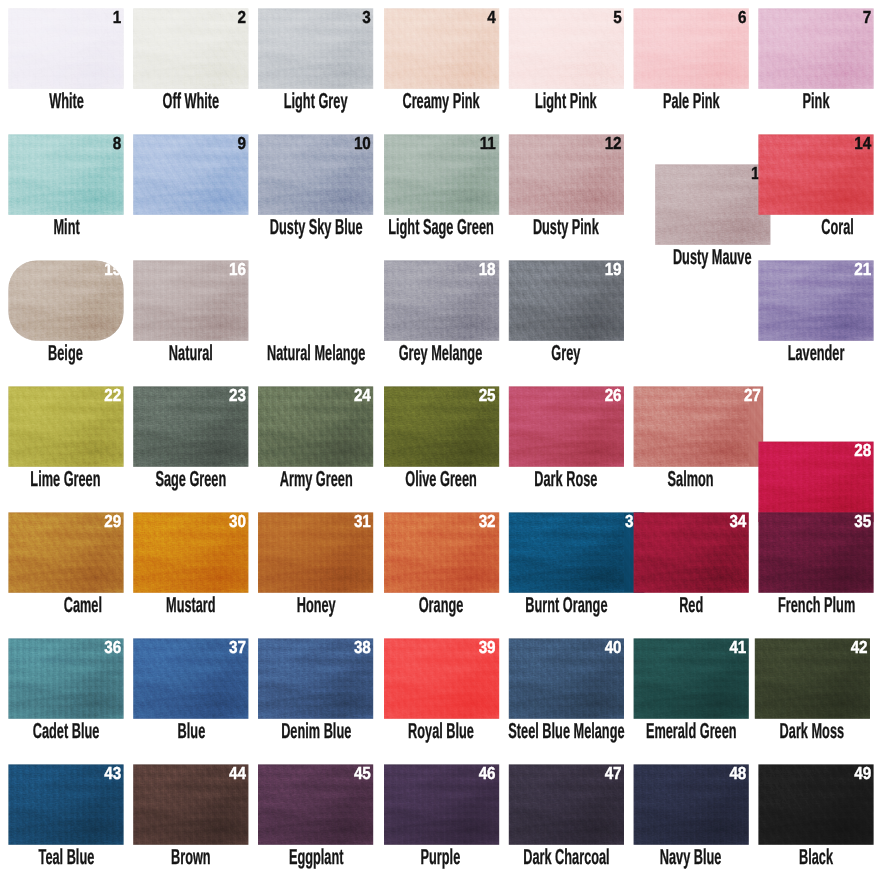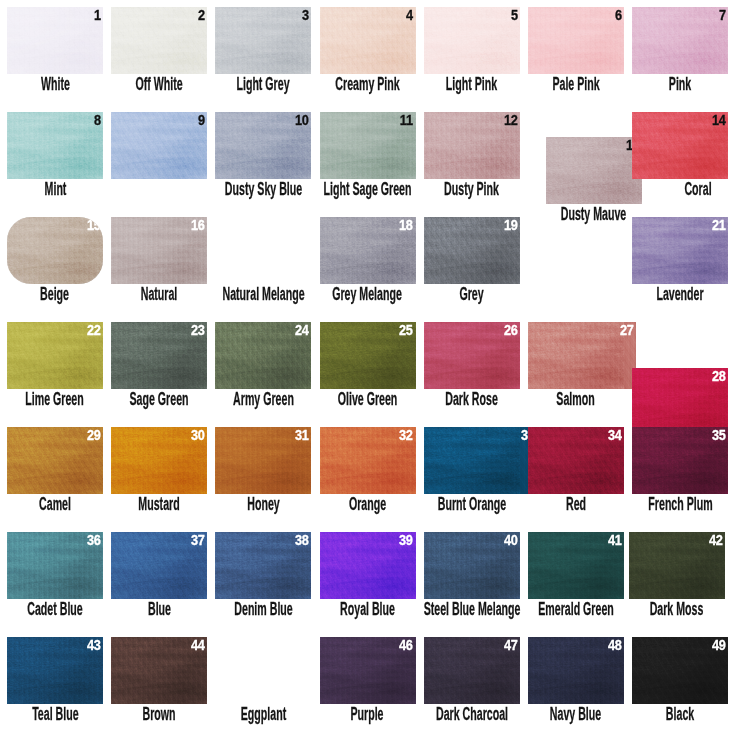--- a/index.html
+++ b/index.html
@@ -459,21 +459,21 @@
         <svg class="tex tex-slub" style="opacity:0.203">
           <rect x="-126" y="-73" width="240" height="180" filter="url(#slub)"></rect>
         </svg>
         <div class="warp" style="opacity:0.058"></div>
         <div class="twill" style="opacity:0.031;background-position:5px 9px"></div>
         <div class="sheen"></div>
         <div class="num" style="color: rgb(255, 255, 255);">28</div>
       </div>
       <div class="label"><span>Raspberry</span></div>
     </div>
-    <div class="cell" style="left: 7px; top: 427px;">
+    <div class="cell" style="left: 7px; top: 427px; padding-left: 28px;">
       <div class="swatch" style="background-color: rgb(177, 118, 44);">
         <svg class="tex tex-weave" style="opacity:0.096">
           <rect x="-63" y="-60" width="190" height="140" filter="url(#weave)"></rect>
         </svg>
         <svg class="tex tex-slub" style="opacity:0.187">
           <rect x="-46" y="-29" width="240" height="180" filter="url(#slub)"></rect>
         </svg>
         <div class="warp" style="opacity:0.028"></div>
         <div class="twill" style="opacity:0.058;background-position:12px 3px"></div>
         <div class="sheen"></div>
@@ -610,21 +610,21 @@
           <rect x="-88" y="-21" width="240" height="180" filter="url(#slub)"></rect>
         </svg>
         <div class="warp" style="opacity:0.038"></div>
         <div class="twill" style="opacity:0.031;background-position:6px 6px"></div>
         <div class="sheen"></div>
         <div class="num" style="color: rgb(255, 255, 255);">38</div>
       </div>
       <div class="label"><span>Denim Blue</span></div>
     </div>
     <div class="cell" style="left: 319.51px; top: 532px;">
-      <div class="swatch" style="background-color: #6d28d9;">
+      <div class="swatch" style="background-color: #ef4444;">
         <svg class="tex tex-weave" style="opacity:0.096">
           <rect x="-44" y="-3" width="190" height="140" filter="url(#weave)"></rect>
         </svg>
         <svg class="tex tex-slub" style="opacity:0.219">
           <rect x="-8" y="-74" width="240" height="180" filter="url(#slub)"></rect>
         </svg>
         <div class="warp" style="opacity:0.048"></div>
         <div class="twill" style="opacity:0.058;background-position:13px 0px"></div>
         <div class="sheen"></div>
         <div class="num" style="color: rgb(255, 255, 255);">39</div>
@@ -700,20 +700,32 @@
           <rect x="-116" y="-48" width="240" height="180" filter="url(#slub)"></rect>
         </svg>
         <div class="warp" style="opacity:0.058"></div>
         <div class="twill" style="opacity:0.058;background-position:2px 8px"></div>
         <div class="sheen"></div>
         <div class="num" style="color: rgb(255, 255, 255);">44</div>
       </div>
       <div class="label"><span>Brown</span></div>
     </div>
     <div class="cell" style="left: 215.34px; top: 637px;">
+      <div class="swatch" style="background-color: rgb(77, 47, 71);">
+        <svg class="tex tex-weave" style="opacity:0.118">
+          <rect x="-16" y="-42" width="190" height="140" filter="url(#weave)"></rect>
+        </svg>
+        <svg class="tex tex-slub" style="opacity:0.219">
+          <rect x="-36" y="-4" width="240" height="180" filter="url(#slub)"></rect>
+        </svg>
+        <div class="warp" style="opacity:0.028"></div>
+        <div class="twill" style="opacity:0.040;background-position:9px 2px"></div>
+        <div class="sheen"></div>
+        <div class="num" style="color: rgb(255, 255, 255);">45</div>
+      </div>
       <div class="label"><span>Eggplant</span></div>
     </div>
     <div class="cell" style="left: 319.51px; top: 637px;">
       <div class="swatch" style="background-color: rgb(61, 45, 72);">
         <svg class="tex tex-weave" style="opacity:0.085">
           <rect x="-39" y="-18" width="190" height="140" filter="url(#weave)"></rect>
         </svg>
         <svg class="tex tex-slub" style="opacity:0.203">
           <rect x="-83" y="-57" width="240" height="180" filter="url(#slub)"></rect>
         </svg>

